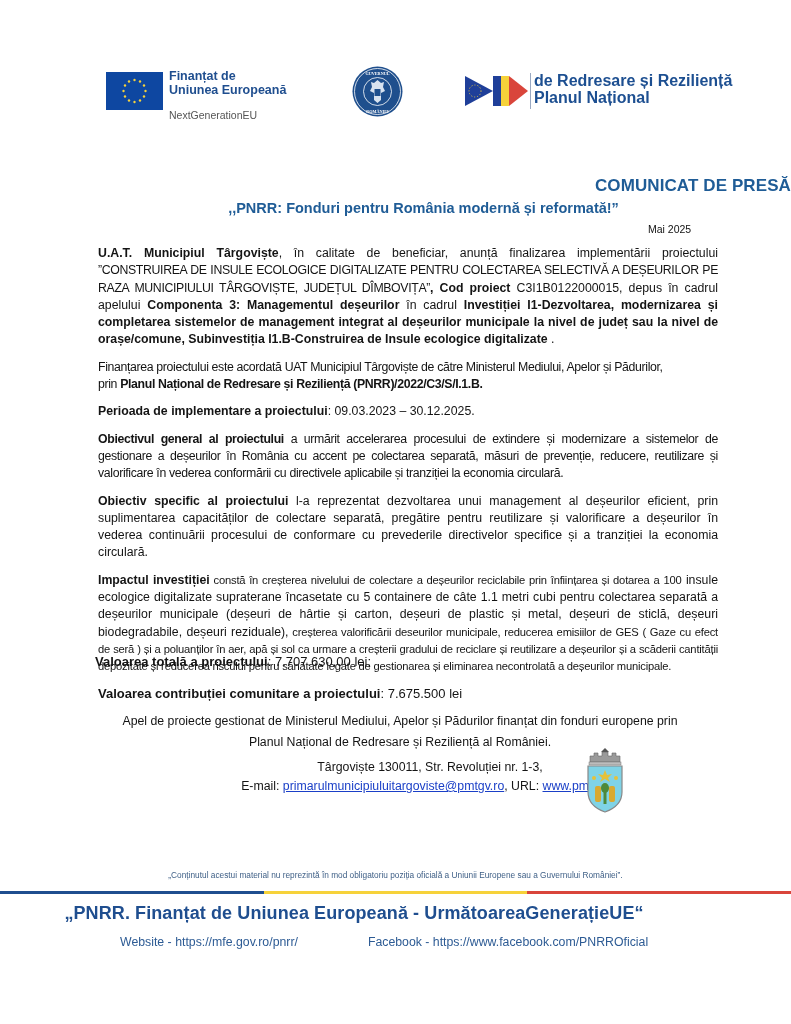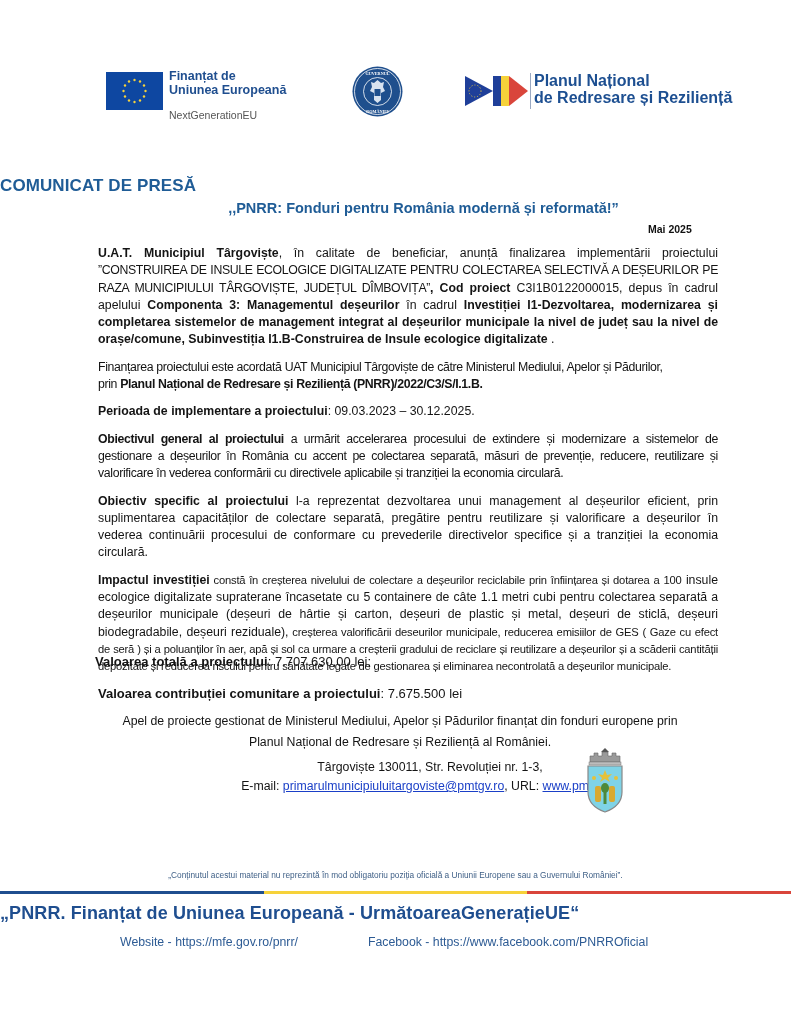--- a/index.html
+++ b/index.html
@@ -16,25 +16,25 @@
 
   .gov-seal { left: 351px; top: 65px; width: 53px; height: 53px; }
   .gov-seal svg { width: 53px; height: 53px; display: block; }
 
   .pnrr-logo { left: 465px; top: 74px; width: 64px; height: 34px; }
   .pnrr-logo svg { width: 64px; height: 34px; display: block; }
   .pnrr-divider { left: 530px; top: 73px; width: 1px; height: 36px; background: #9aa9c2; }
   .pnrr-text { left: 534px; top: 72px; color: #1d4f91; font-weight: bold; font-size: 16px; line-height: 17px; }
 
   
-  .title { left: 0; width: 791px; top: 176px; text-align: left; color: #1f5c96;
+  .title { left: 0; width: 791px; top: 176px; text-align: right; color: #1f5c96;
            font-family: "Liberation Sans", sans-serif; font-weight: bold; font-size: 17px; letter-spacing: 0.1px; }
   .subtitle { left: 28px; width: 791px; top: 200px; text-align: center; color: #1f5c96;
               font-weight: bold; font-size: 14.5px; }
-  .date { left: 648px; top: 223px; font-weight: bold; font-size: 10.5px; color: #111; }
+  .date { left: 648px; top: 223px; font-weight: normal; font-size: 10.5px; color: #111; }
 
   
   .body { left: 88px; top: 235px; width: 640px; font-size: 12.3px; line-height: 17.3px; color: #141414; }
   .body p { margin: 10px; }
   .j { text-align: justify; text-align-last: left; }
   .b { font-weight: bold; }
   .cond { letter-spacing: -0.35px; }
   .small { font-size: 11.2px; letter-spacing: -0.2px; }
 
   .values { left: 95px; top: 652px; font-size: 13px; line-height: 19px; color: #141414; }
@@ -45,21 +45,21 @@
   .contact { left: 150px; width: 560px; top: 758px; text-align: center; font-size: 12.3px; line-height: 19px; color: #141414; }
   .contact a { color: #1a3fc7; text-decoration: underline; }
 
   .crest { left: 582px; top: 748px; width: 46px; height: 66px; }
   .crest svg { width: 46px; height: 66px; display: block; }
 
   
   .disclaimer { left: 0; width: 791px; top: 870px; text-align: center; color: #3e5f86; font-size: 8.3px; }
   .tricolor { left: 0; top: 891px; width: 791px; height: 3px; display: flex; }
   .tricolor div { height: 3px; }
-  .slogan { left: 0; width: 708px; top: 903px; color: #1f4e8f;
+  .slogan { left: 0; width: 708px; top: 903px; text-align: center; color: #1f4e8f;
             font-weight: bold; font-size: 18px; letter-spacing: 0.1px; }
   .links { left: 120px; top: 935px; font-size: 12.3px; color: #2d5b94; }
   .links span + span { margin-left: 70px; }
 </style>
 </head>
 <body>
 
 <div class="abs eu-flag">
   <svg viewBox="0 0 57 38">
     <rect width="57" height="38" fill="#0e47a1"></rect>
@@ -101,22 +101,22 @@
   <svg viewBox="0 0 64 34">
     <polygon points="0,2 0,32 28,17" fill="#1f3f99"></polygon>
     <circle cx="10" cy="17" r="6" fill="none" stroke="#f6d23a" stroke-width="0.9" stroke-dasharray="1 2"></circle>
     <polygon points="28,2 36,2 36,32 28,32 28,17" fill="#1f3f99"></polygon>
     <polygon points="36,2 44,2 44,32 36,32" fill="#f6d23a"></polygon>
     <polygon points="44,2 63,17 44,32" fill="#d9453b"></polygon>
   </svg>
 </div>
 <div class="abs pnrr-divider"></div>
 <div class="abs pnrr-text">
+  <div>de Redresare și Reziliență</div>
   <div>Planul Național</div>
-  <div>de Redresare și Reziliență</div>
 </div>
 
 <div class="abs title">COMUNICAT DE PRESĂ</div>
 <div class="abs subtitle">,,PNRR: Fonduri pentru România modernă și reformată!”</div>
 <div class="abs date">Mai 2025</div>
 
 <div class="abs body">
   <p class="j"><span class="b">U.A.T. Municipiul Târgoviște</span><span>, în calitate de beneficiar, anunță finalizarea implementării proiectului</span> <span class="cond">”CONSTRUIREA DE INSULE ECOLOGICE DIGITALIZATE PENTRU COLECTAREA SELECTIVĂ A DEȘEURILOR PE RAZA MUNICIPIULUI TÂRGOVIȘTE, JUDEȚUL DÎMBOVIȚA”</span><span class="b">, Cod proiect</span><span> C3I1B0122000015, depus în cadrul apelului </span><span class="b">Componenta 3: Managementul deșeurilor</span><span> în cadrul </span><span class="b">Investiției I1-Dezvoltarea, modernizarea și completarea sistemelor de management integrat al deșeurilor municipale la nivel de județ sau la nivel de orașe/comune, Subinvestiția I1.B-Construirea de Insule ecologice digitalizate</span><span> .</span></p>
 
   <p class="cond"><span>Finanțarea proiectului este acordată UAT Municipiul Târgoviște de către Ministerul Mediului, Apelor și Pădurilor,</span><br><span>prin </span><span class="b">Planul Național de Redresare și Reziliență (PNRR)/2022/C3/S/I.1.B.</span></p>

